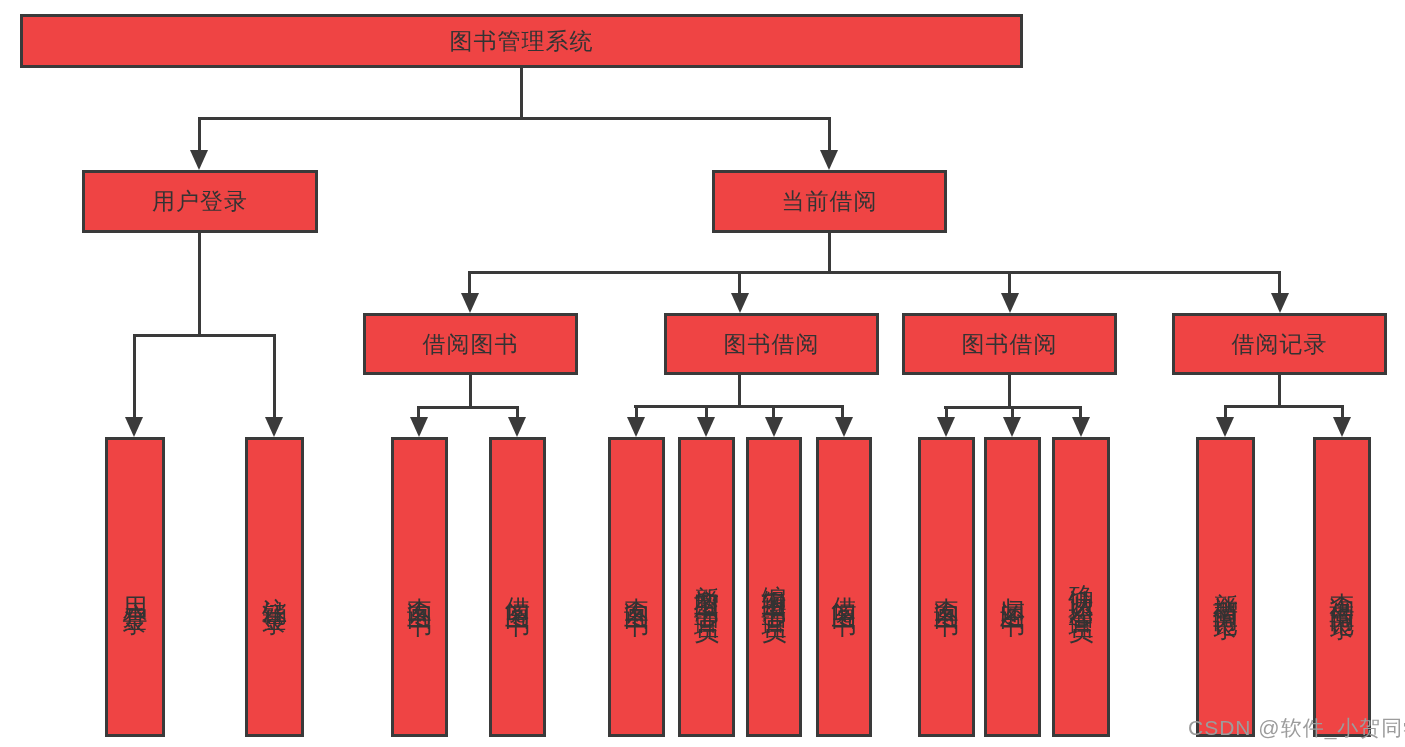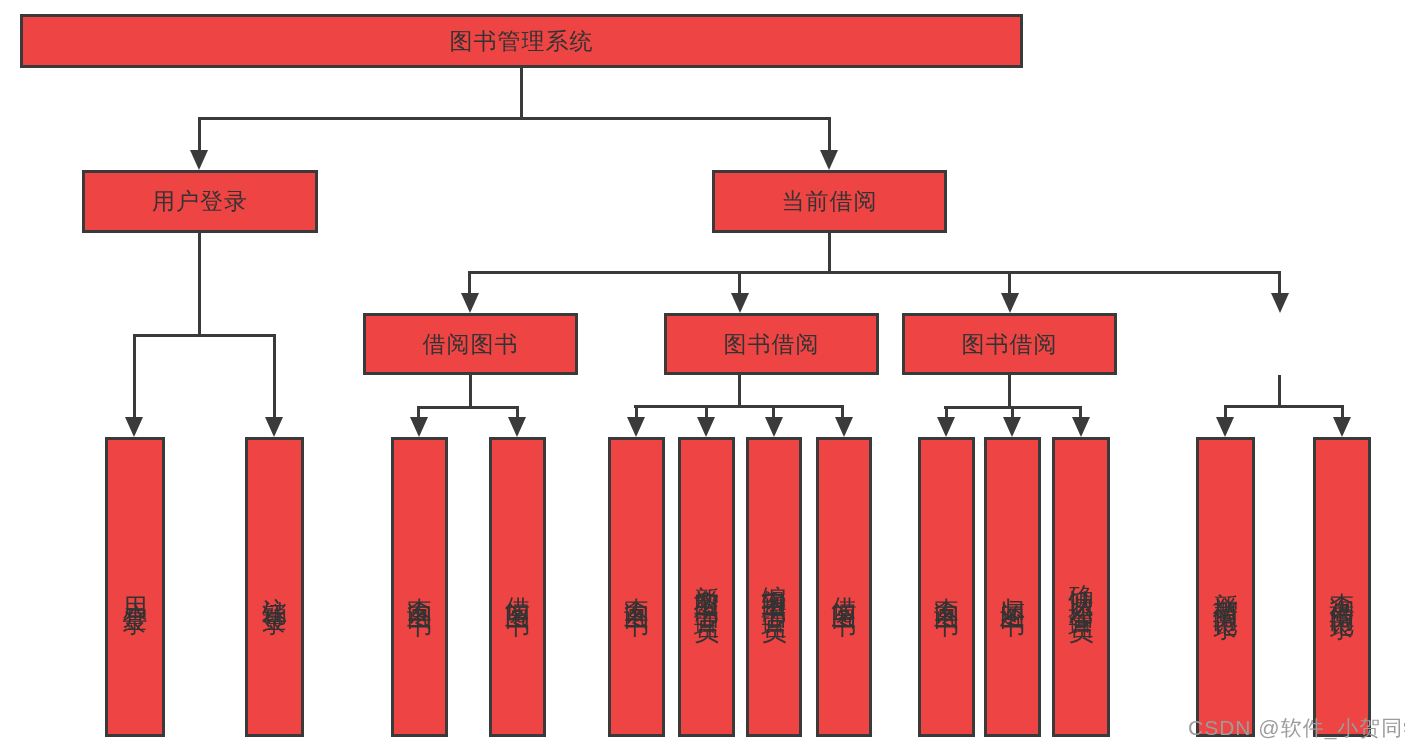--- a/index.html
+++ b/index.html
@@ -35,20 +35,21 @@
 <div class="stage">
 
   <div class="node" style="left:20px;top:14px;width:1003px;height:54px;">图书管理系统</div>
 
   <div class="node" style="left:82px;top:170px;width:236px;height:63px;">用户登录</div>
   <div class="node" style="left:712px;top:170px;width:235px;height:63px;">当前借阅</div>
 
   <div class="node" style="left:363px;top:313px;width:215px;height:62px;">借阅图书</div>
   <div class="node" style="left:632px;top:313px;width:215px;height:62px;margin-left:32px;">图书借阅</div>
   <div class="node" style="left:902px;top:313px;width:215px;height:62px;">图书借阅</div>
+  <div class="node" style="left:1172px;top:313px;width:215px;height:62px;">借阅记录</div>
 
   <div class="node leaf" style="left:105px;width:60px;">
     <span class="vtext">用户登录</span>
     </div>
   <div class="node leaf" style="left:245px;width:59px;">
     <span class="vtext">注销登录</span>
     </div>
 
   <div class="node leaf" style="left:391px;width:57px;">
     <span class="vtext">查询图书</span>

